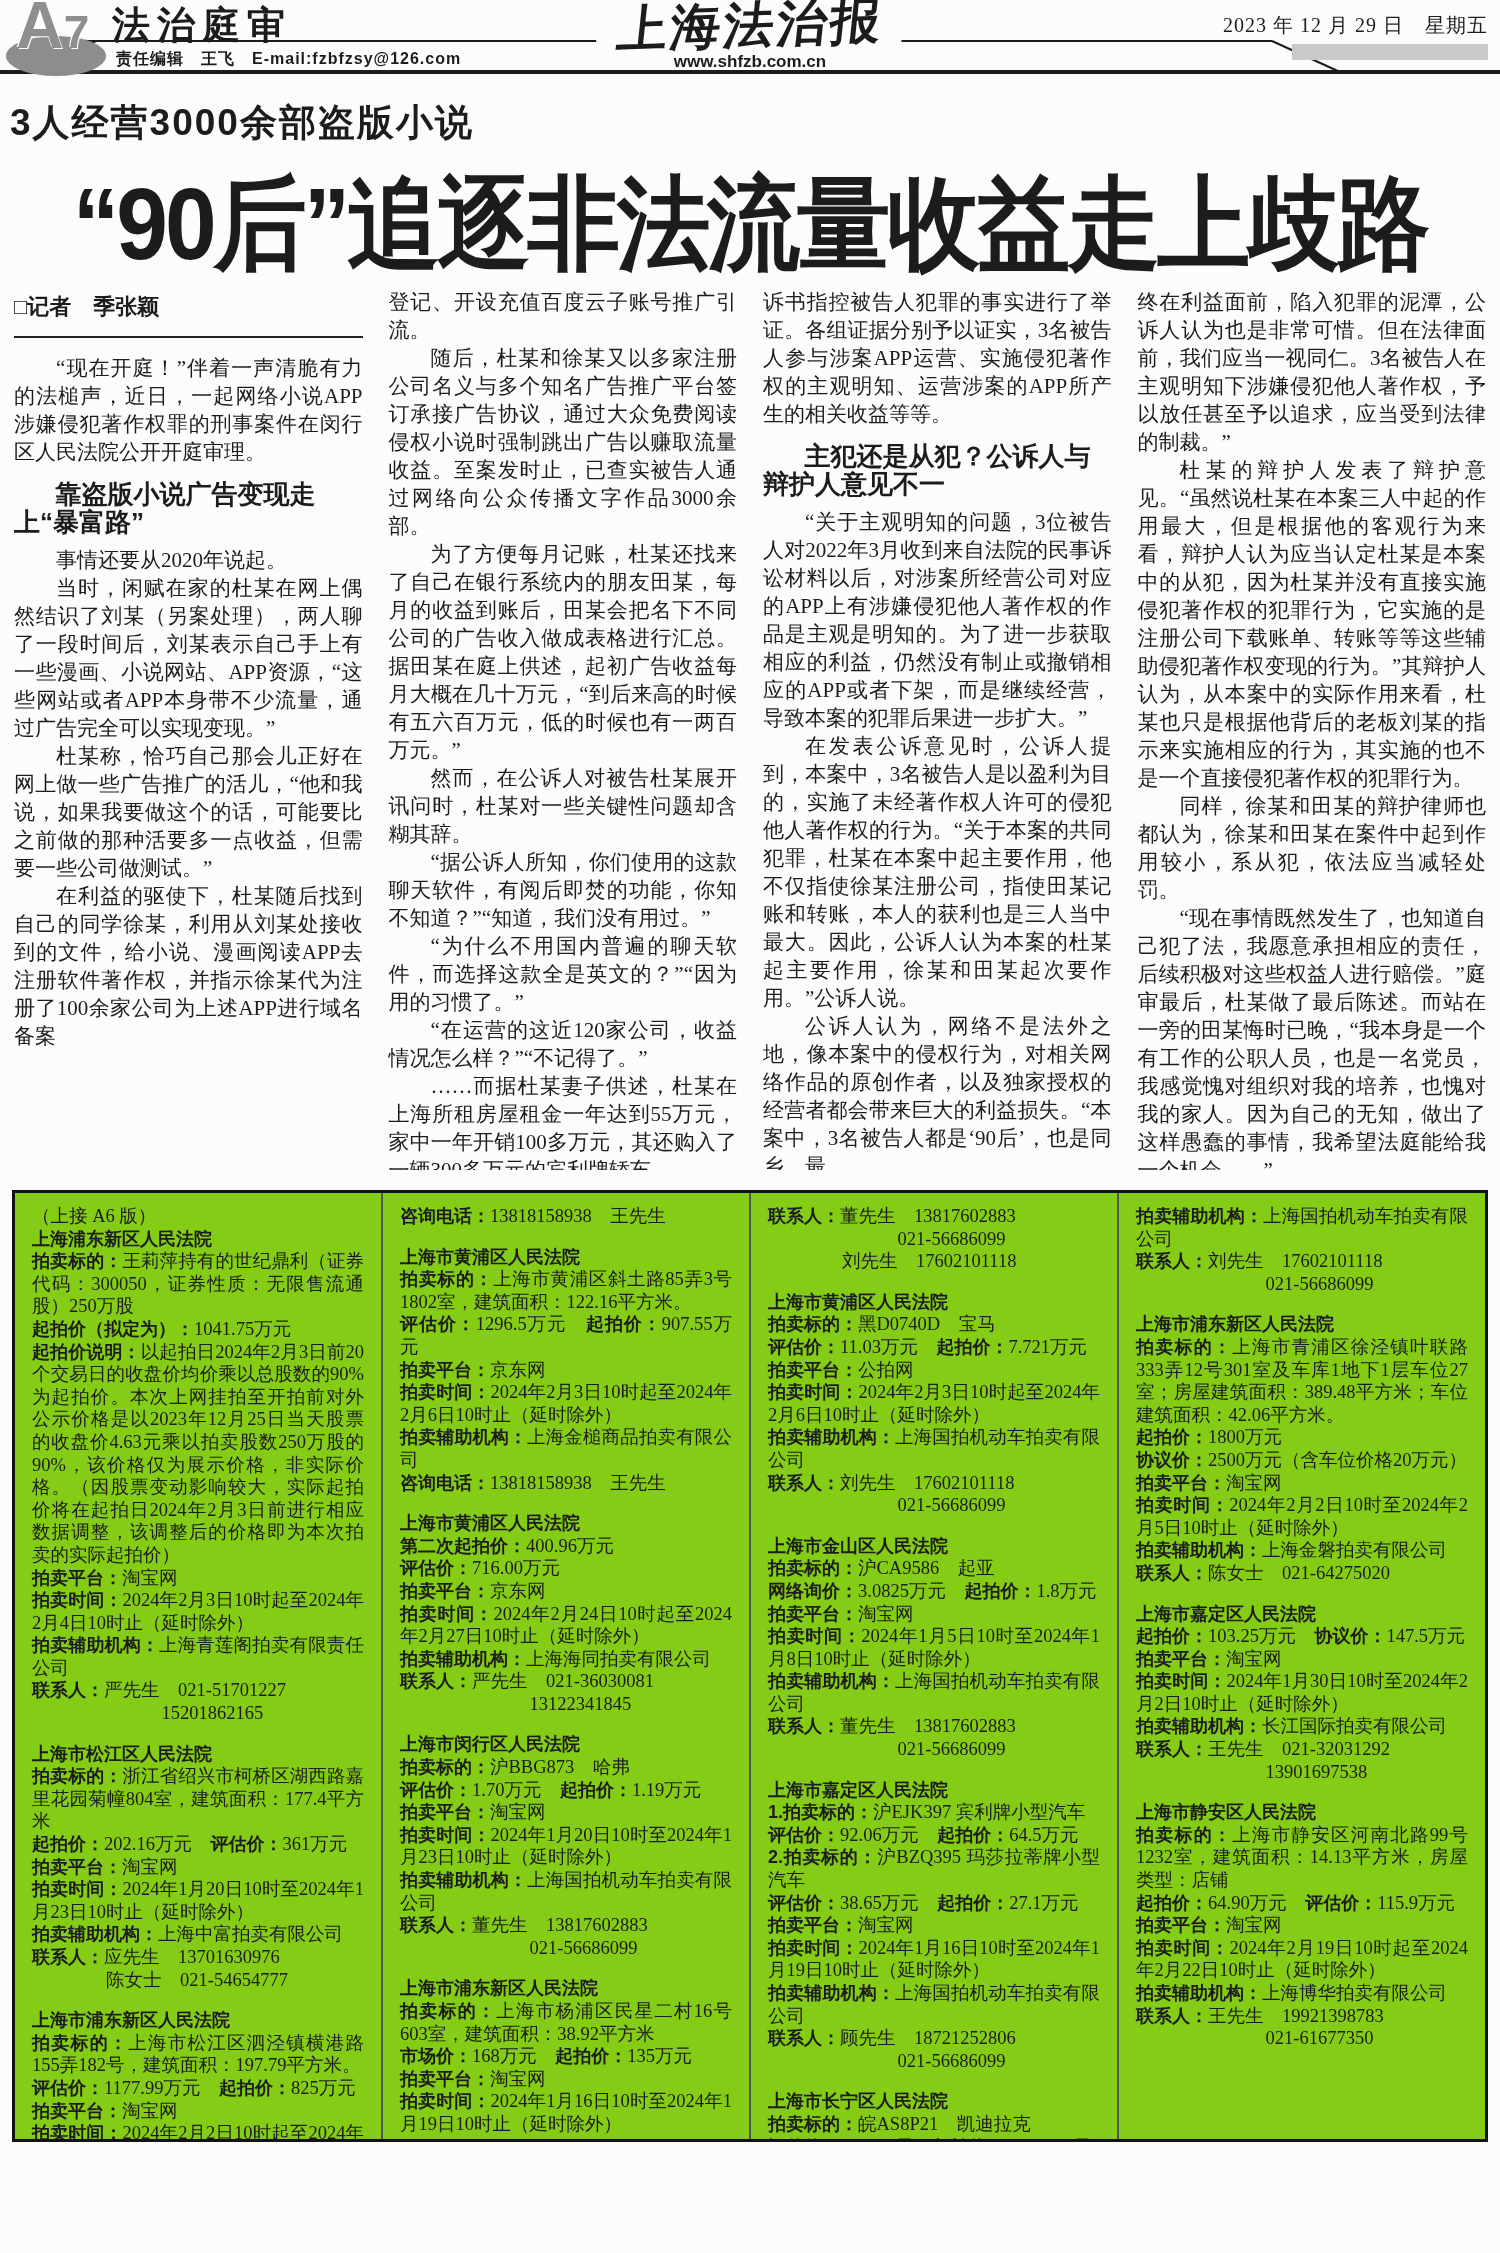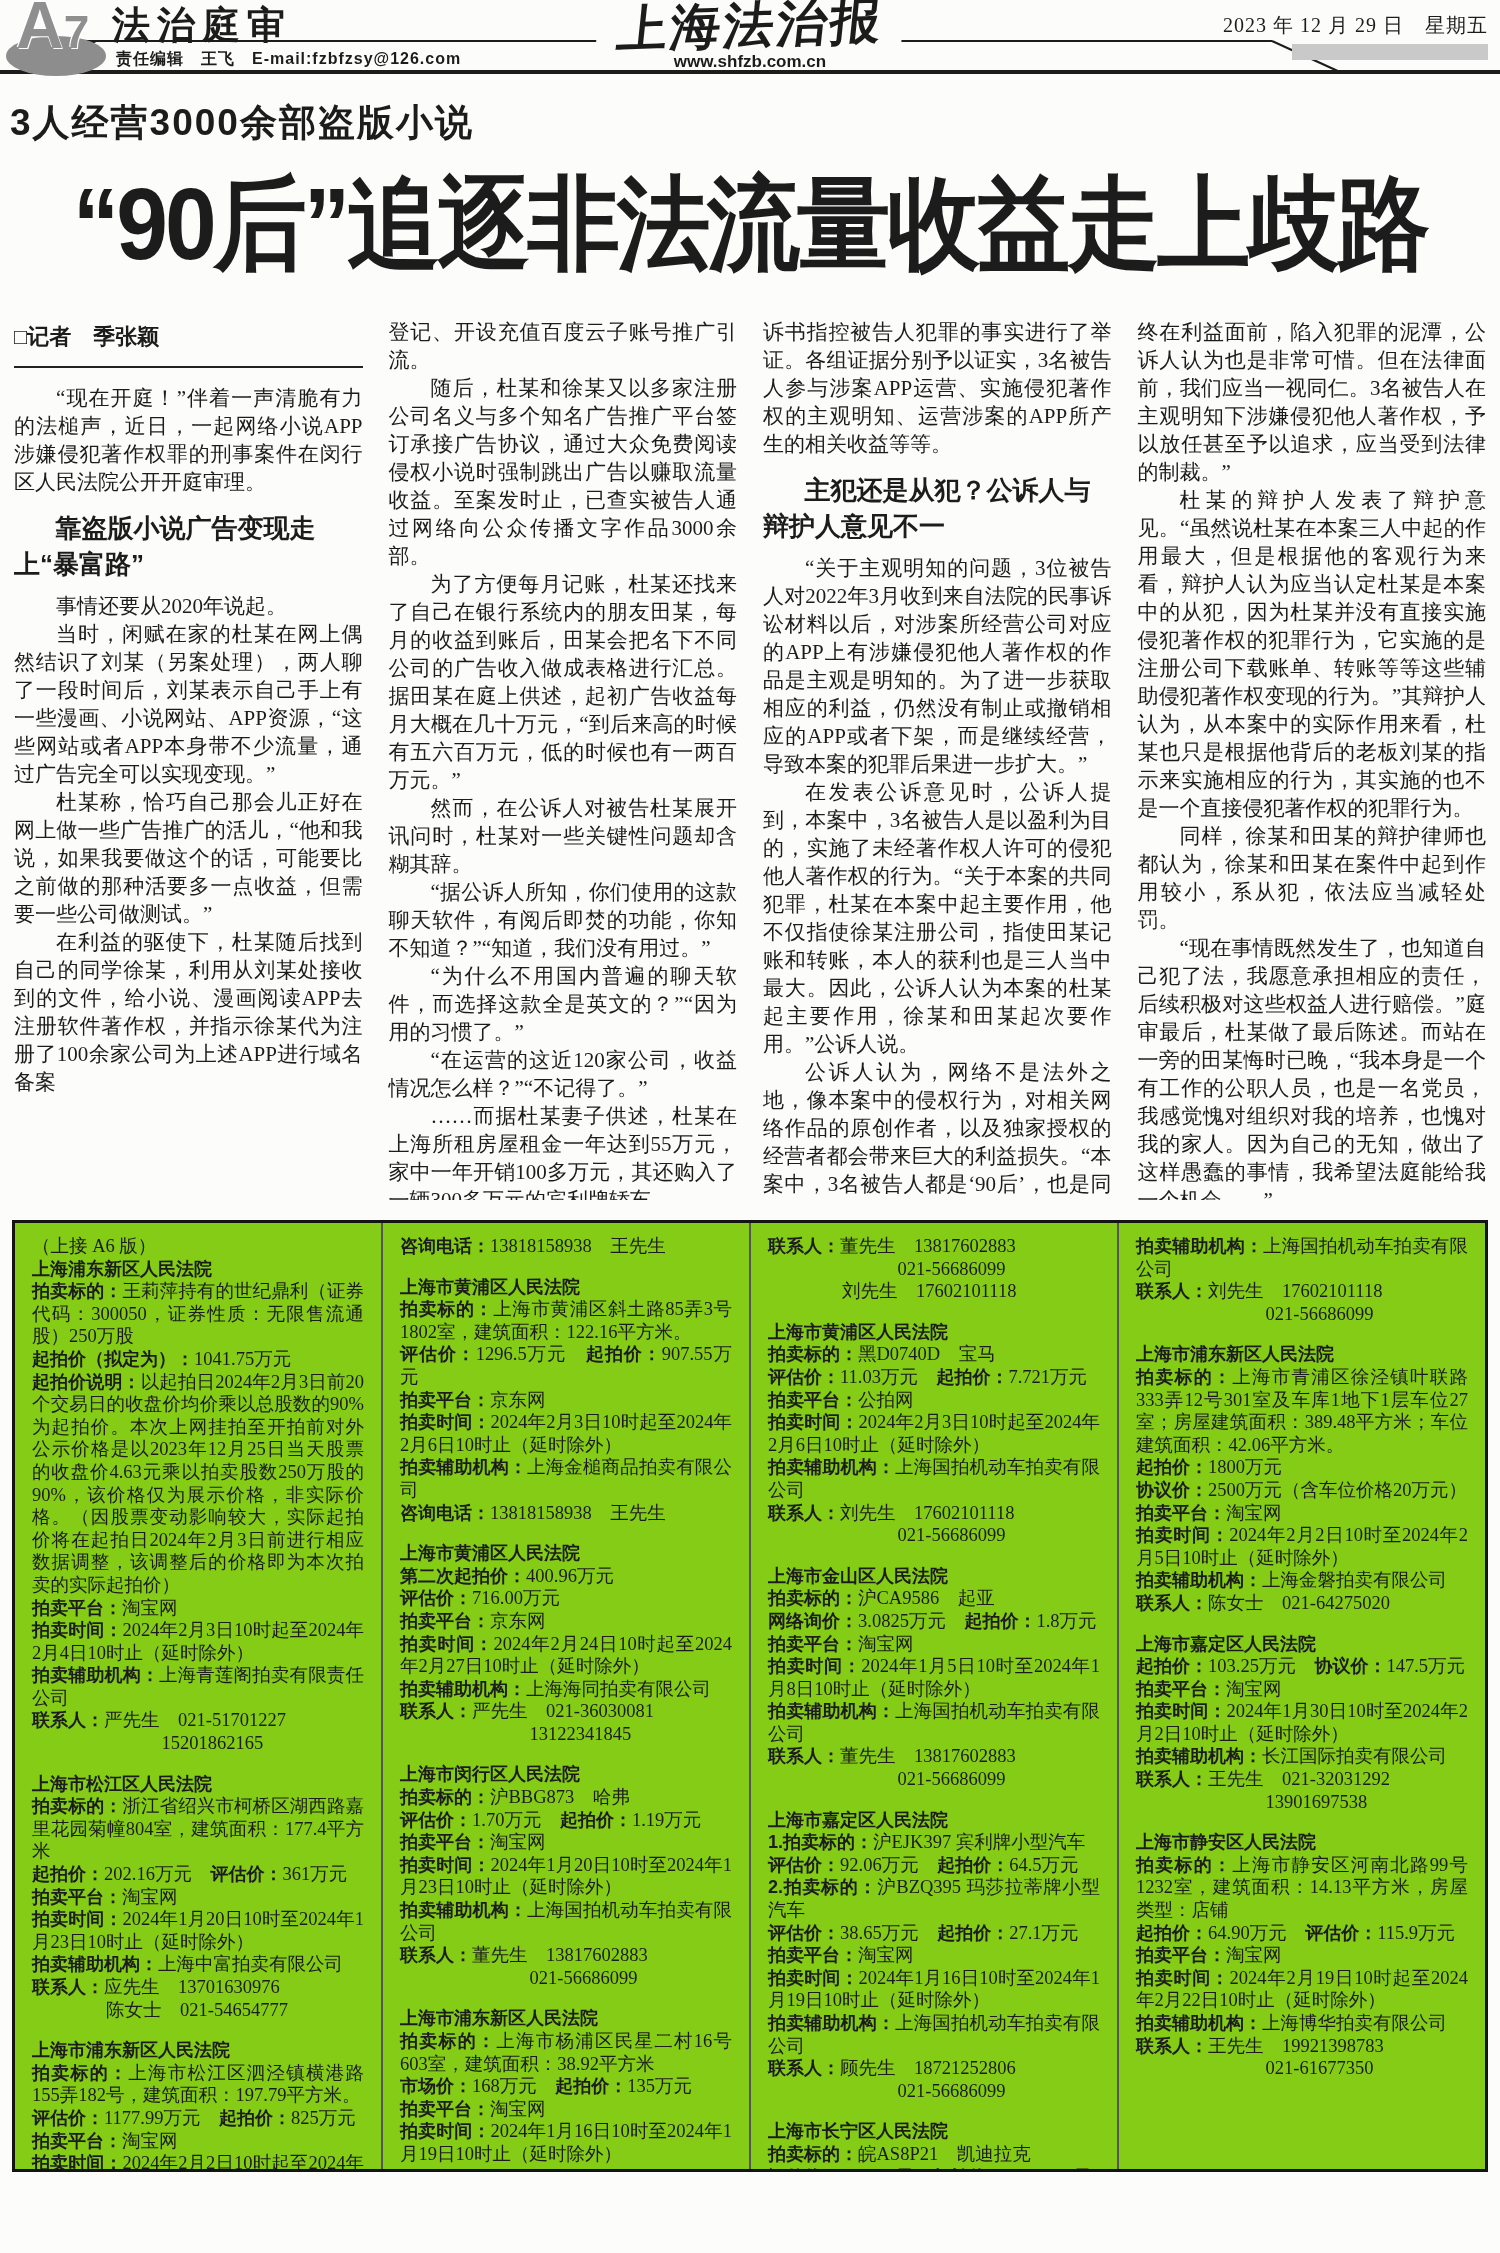--- a/index.html
+++ b/index.html
@@ -19,26 +19,26 @@
   .editor-line{position:absolute;left:116px;top:49px;font-family:"Liberation Sans",sans-serif;font-weight:600;font-size:16px;letter-spacing:1px;}
   .masthead-wrap{position:absolute;left:0;right:0;top:0;text-align:center;z-index:3;}
   .masthead{display:inline-block;background:#fcfcfa;padding:0 20px;font-family:"DejaVu Serif",serif;font-weight:bold;font-size:50px;letter-spacing:3px;transform:skewX(-8deg) rotate(-2deg);line-height:1.0;}
   .website{position:absolute;left:0;right:0;top:52px;text-align:center;font-family:"Liberation Sans",sans-serif;font-weight:bold;font-size:17px;z-index:4;}
   .dateline{position:absolute;right:12px;top:12px;font-size:20px;letter-spacing:1px;}
   .gray-bar{position:absolute;right:12px;top:44px;width:196px;height:16px;background:#c9c9c9;}
   
   .kicker{margin:16px 10px 0;font-family:"Liberation Sans",sans-serif;font-weight:900;font-size:37px;letter-spacing:2px;}
   .main-title{margin:14px 4px 0;font-family:"Liberation Sans",sans-serif;font-weight:900;font-size:93px;letter-spacing:-3px;text-align:center;transform:scaleY(1.1);white-space:nowrap;}
   
-  .article{display:flex;gap:26px;padding:0 14px;margin-top:30px;height:882px;overflow:hidden;}
+  .article{display:flex;gap:26px;padding:0 14px;height:882px;overflow:hidden;}
   .article .col{flex:1;text-align:justify;}
   .byline{font-family:"Liberation Sans",sans-serif;font-weight:bold;font-size:22px;padding:4px 0 14px;border-bottom:2px solid #222;margin-bottom:16px;}
   .article p{margin:0;font-size:21px;line-height:28px;}
   .article p.indent{text-indent:2em;}
-  .article p.subhead{font-family:"Liberation Sans",sans-serif;font-weight:bold;font-size:26px;line-height:36px;margin:14px 0 10px;text-indent:1.6em;text-align:left;}
+  .article p.subhead{font-family:"Liberation Sans",sans-serif;font-weight:bold;font-size:26px;line-height:28px;margin:14px 0 10px;text-indent:1.6em;text-align:left;}
   
   .auction{margin:20px 12px 0;border:3px solid #141414;display:flex;height:946px;overflow:hidden;background:#84cc16;}
   .auction .acol{flex:1;padding:12px 17px;border-right:2px solid #555;overflow:hidden;}
   .auction .acol:last-child{border-right:none;}
   .ablock{margin-bottom:18px;}
   .aline{font-size:18.5px;line-height:22.6px;text-align:justify;}
   .aline .lb{font-family:"Liberation Sans",sans-serif;font-weight:bold;font-size:18px;}
   .aline .pt{font-family:"Liberation Serif","DejaVu Serif",serif;}
 </style>
 </head>

